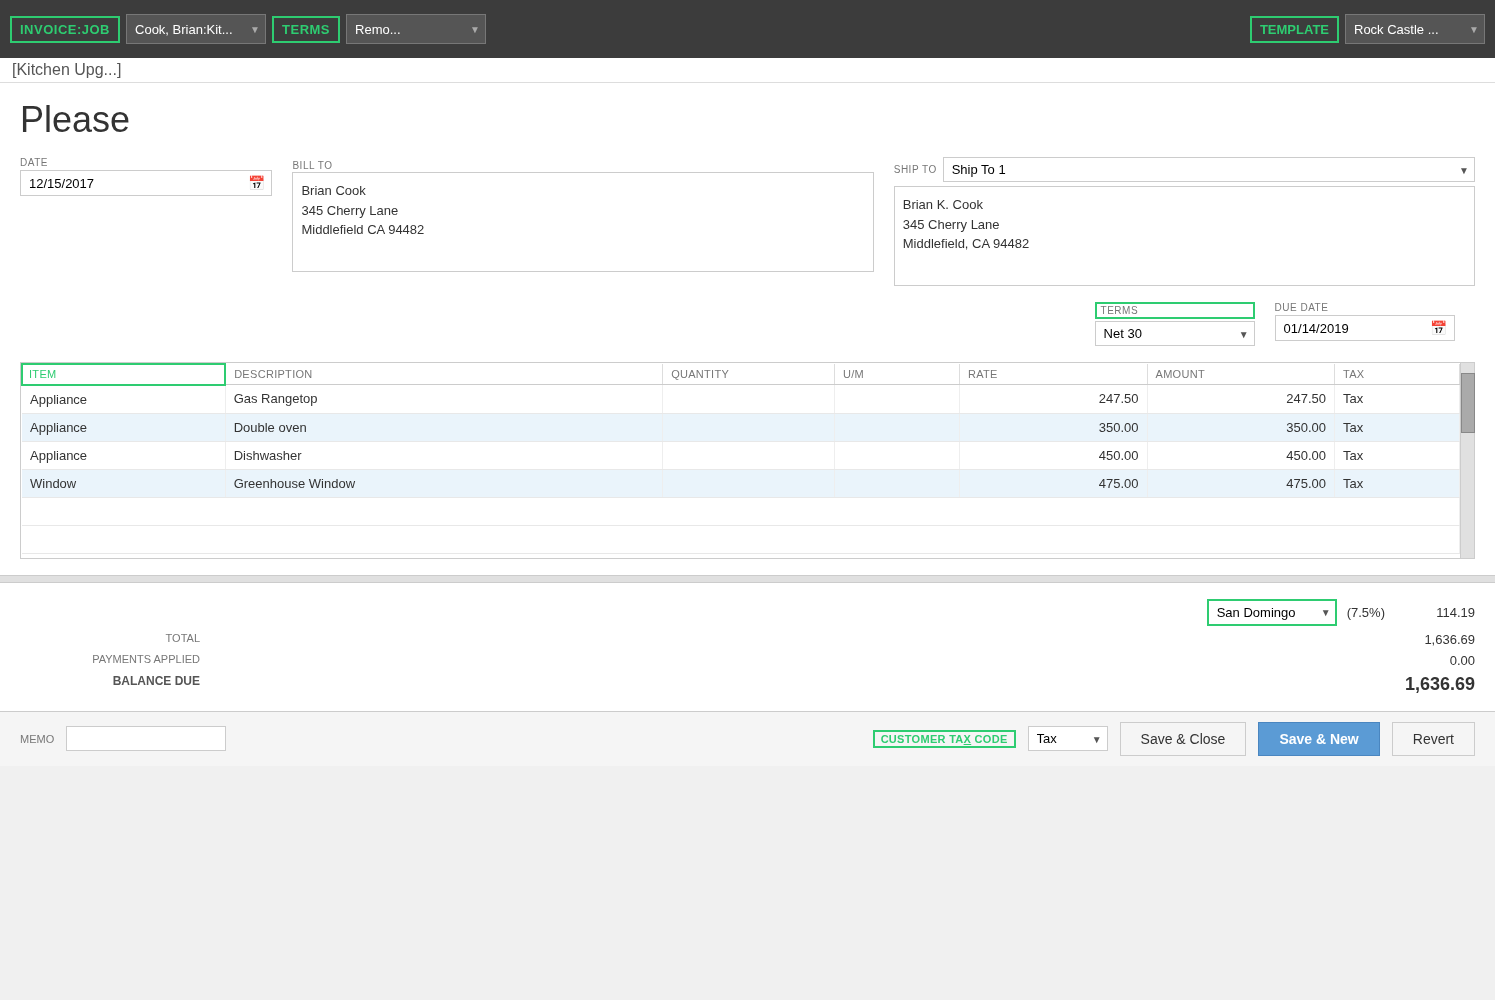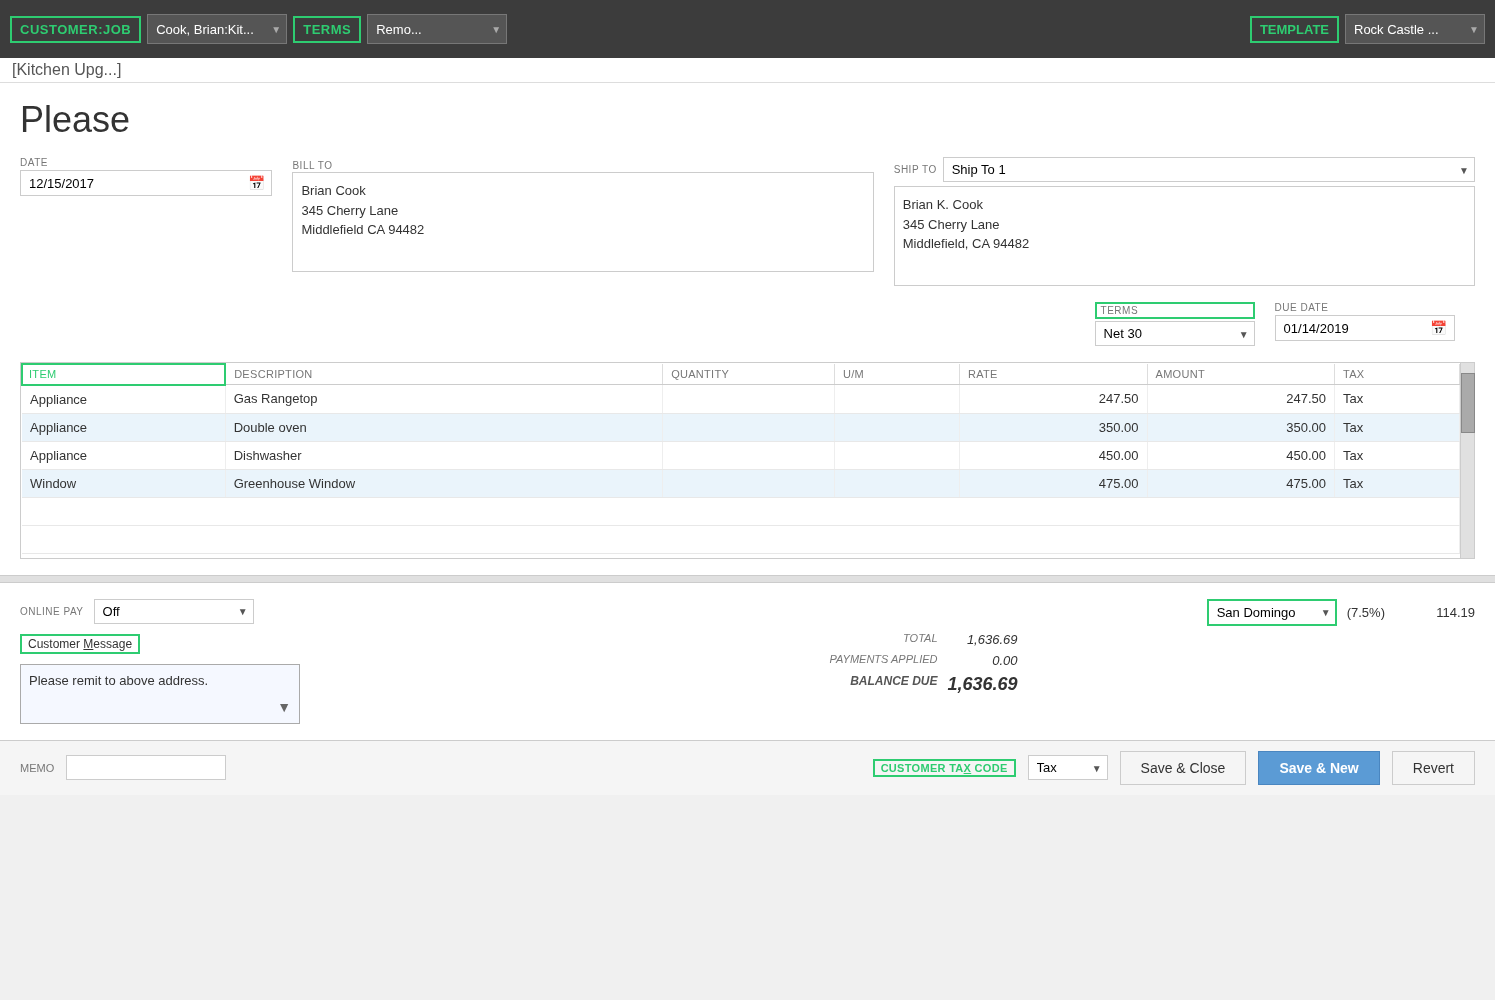--- a/index.html
+++ b/index.html
@@ -407,23 +407,22 @@
       font-size: 13px;
       appearance: none;
       background: #fff;
       min-width: 130px;
     }
     .tax-pct { font-size: 13px; color: #333; }
     .tax-amount { font-size: 13px; color: #333; min-width: 80px; text-align: right; }
 
     .summary-row {
       display: flex;
-      justify-content: flex-start;
+      justify-content: space-between;
       width: 100%;
-      font-style: italic;
     }
     .summary-label {
       font-size: 11px;
       color: #777;
       text-transform: uppercase;
       text-align: right;
       min-width: 180px;
     }
     .summary-value {
       font-size: 13px;
@@ -508,21 +507,21 @@
       border: 1px solid #4a86c0;
       font-weight: bold;
     }
 
     .underline { text-decoration: underline; }
   </style>
 </head>
 <body>
 
 <div class="toolbar">
-  <span class="toolbar-label">CUSTOMER:JOB</span>
+  <span class="toolbar-label">INVOICE:JOB</span>
   <div class="toolbar-dropdown-wrap">
     <select>
       <option>Cook, Brian:Kit...</option>
     </select>
   </div>
   <span class="toolbar-label">TERMS</span>
   <div class="toolbar-dropdown-wrap">
     <select>
       <option>Remo...</option>
     </select>
@@ -674,39 +673,20 @@
     <div class="table-scrollbar">
       <div class="scrollbar-thumb"></div>
     </div>
   </div>
 </div>
 
 <div class="section-divider"></div>
 
 <div class="bottom-section">
 
-  <div class="bottom-left">
-    <div class="online-pay-row">
-      <span class="field-label">ONLINE PAY</span>
-      <div class="online-pay-dropdown-wrap">
-        <select>
-          <option>Off</option>
-        </select>
-      </div>
-    </div>
-    <div>
-      <span class="customer-message-label">
-        Customer <span class="underline">M</span>essage
-      </span>
-    </div>
-    <div class="customer-message-box">
-      <span>Please remit to above address.</span>
-      <span class="customer-message-box-arrow">▼</span>
-    </div>
-  </div>
 
   <div class="bottom-right">
 
     <div class="tax-row">
       <div class="tax-dropdown-wrap">
         <select>
           <option>San Domingo</option>
         </select>
       </div>
       <span class="tax-pct">(7.5%)</span>

